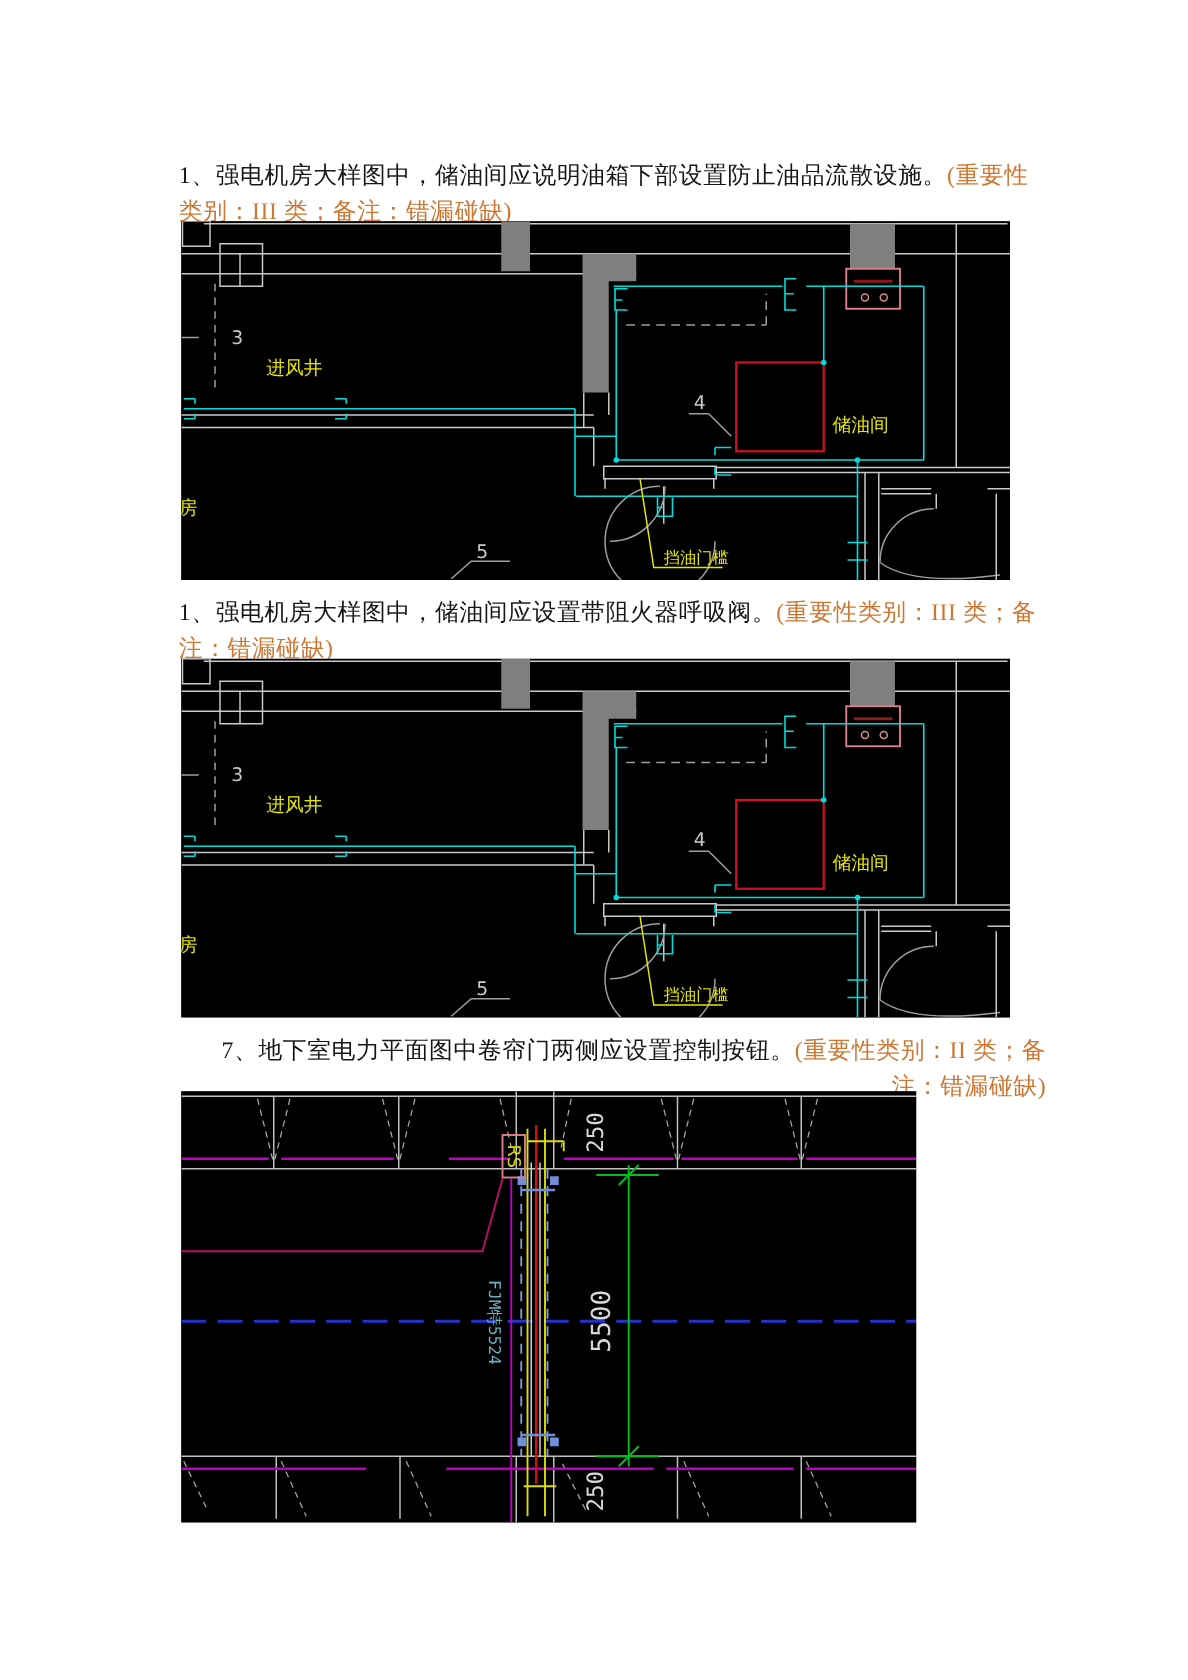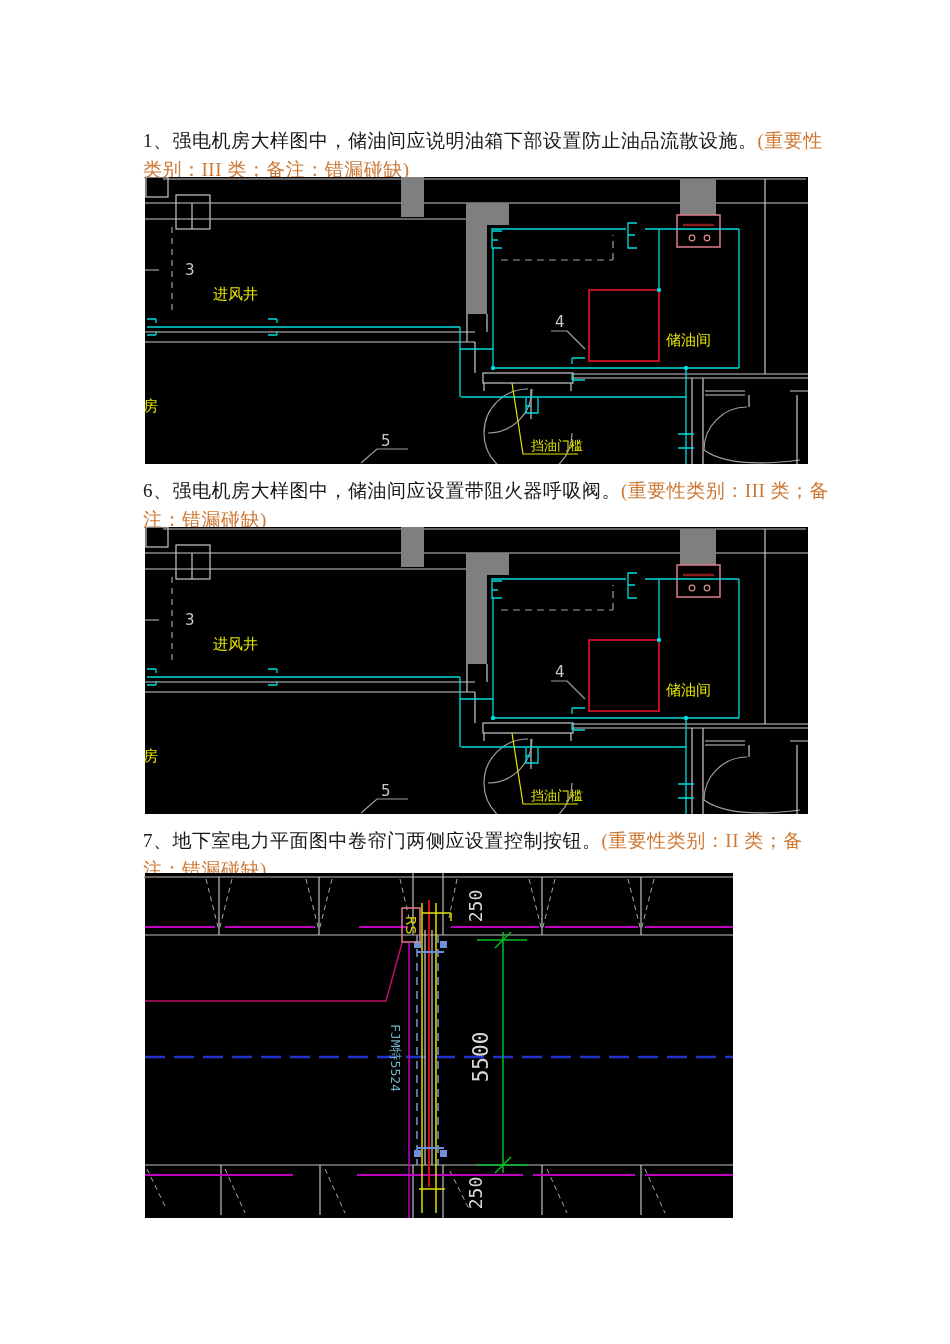--- a/index.html
+++ b/index.html
@@ -112,21 +112,21 @@
   </g>
   <g fill="#c9c9c9" font-size="15">
     <text x="40" y="98">3</text>
     <text x="410" y="150">4</text>
     <text x="236" y="269">5</text>
   </g>
 </svg>
 </div>
 
 <p class="item" style="top:476px;">
-  <span>6、强电机房大样图中，储油间应设置带阻火器呼吸阀。</span><span class="note">(重要性类别：III 类；备注：错漏碰缺)</span>
+  <span>1、强电机房大样图中，储油间应设置带阻火器呼吸阀。</span><span class="note">(重要性类别：III 类；备注：错漏碰缺)</span>
 </p>
 
 <div class="cad" style="left:145px;top:527px;width:663px;height:287px;">
 <svg width="663" height="287" viewBox="0 0 663 287">
   <rect x="0" y="0" width="663" height="287" fill="#000000"></rect>
   <g stroke="#c9c9c9" stroke-width="1.2" fill="none">
     <path d="M18 2 H661"></path>
     <rect x="1" y="0" width="22" height="20"></rect>
     <path d="M0 26 H663 M0 42 H364"></path>
     <rect x="31" y="18" width="34" height="34"></rect>
@@ -191,21 +191,21 @@
     <text x="386" y="273" font-size="13">挡油门槛</text>
   </g>
   <g fill="#c9c9c9" font-size="15">
     <text x="40" y="98">3</text>
     <text x="410" y="150">4</text>
     <text x="236" y="269">5</text>
   </g>
 </svg>
 </div>
 
-<p class="item" style="top:826px;">
+<p class="item" style="top:826px;text-align:right;">
   <span>7、地下室电力平面图中卷帘门两侧应设置控制按钮。</span><span class="note">(重要性类别：II 类；备注：错漏碰缺)</span>
 </p>
 
 <div class="cad" style="left:145px;top:873px;width:588px;height:345px;">
 <svg width="588" height="345" viewBox="0 0 588 345">
   <rect x="0" y="0" width="588" height="345" fill="#000000"></rect>
 
   <path d="M0 184 H588" stroke="#2233cc" stroke-width="2.5" stroke-dasharray="20 9" fill="none"></path>
 
   <g stroke="#c0c0c0" stroke-width="1.2" fill="none">

